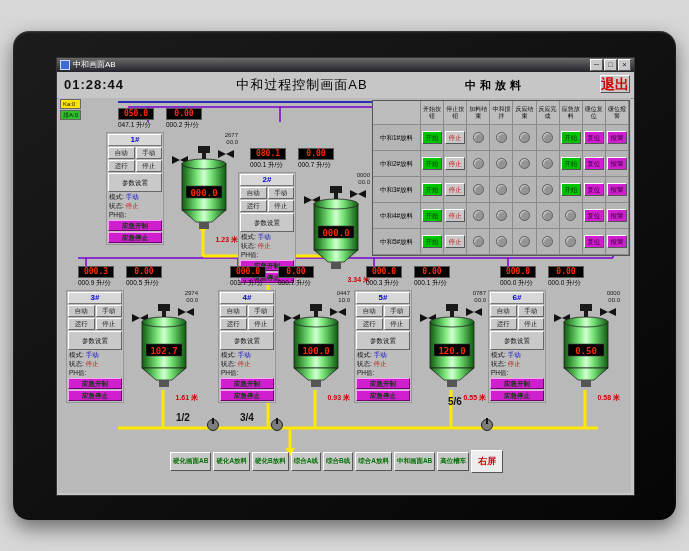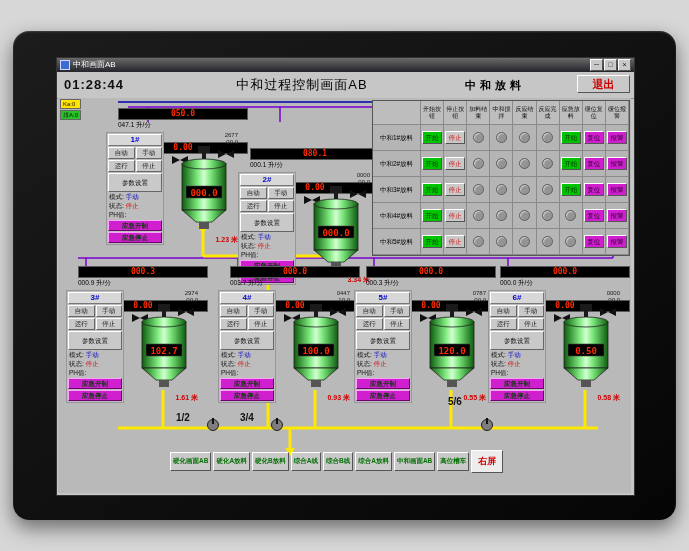--- a/index.html
+++ b/index.html
@@ -15,37 +15,37 @@
   .wtitle{color:#fff;font-size:8px;flex:1;line-height:8px;}
   .winctrls{display:flex;gap:1px;}
   .wbtn{width:11px;height:10px;background:#c9c9c9;border:1px solid;border-color:#fff #555 #555 #fff;
         font-size:7px;line-height:9px;text-align:center;color:#111;}
 
   
   .header{position:absolute;left:0;top:14px;right:0;height:26px;background:#c6c6c6;border-bottom:1px solid #8c8c8c;}
   .time{position:absolute;left:7px;top:5px;font-size:13px;font-weight:bold;color:#111;letter-spacing:1px;}
   .ptitle{position:absolute;left:120px;top:4px;width:250px;text-align:center;font-size:13px;font-weight:normal;color:#000;letter-spacing:1px;}
   .stitle{position:absolute;left:408px;top:6px;width:120px;text-align:left;font-size:11px;font-weight:bold;letter-spacing:4px;color:#000;}
-  .exitbtn{position:absolute;right:4px;top:3px;width:53px;height:18px;background:#c9c9c9;border:1px solid;
-           border-color:#fff #555 #555 #fff;color:#d00000;font-weight:bold;font-size:11px;font-family:Liberation Sans, sans-serif;padding:0;}
+  .exitbtn{position:absolute;right:4px;top:3px;width:30px;height:18px;background:#c9c9c9;border:1px solid;
+           border-color:#fff #555 #555 #fff;color:#d00000;font-weight:bold;font-size:14px;font-family:Liberation Sans, sans-serif;padding:0;}
 
   
   .canvas{position:absolute;left:1px;top:40px;width:573px;height:395px;background:#b9b9b9;overflow:hidden;}
   .pipes{position:absolute;left:0;top:0;z-index:1;pointer-events:none;}
 
   .badge-stack{position:absolute;left:2px;top:1px;z-index:3;display:flex;flex-direction:column;gap:1px;}
   .badge{font-size:6px;color:#111;padding:1px 2px;border:1px solid #666;line-height:6px;}
   .b0{background:#ffe400;} .b1{background:#27c427;}
 
   
   .tank-group{position:absolute;width:142px;z-index:2;}
   #tg1{left:48px;top:10px;} #tg2{left:180px;top:10px;margin-top:40px;}
   #tg3{left:8px;top:168px;} #tg4{left:160px;top:168px;} #tg5{left:296px;top:168px;} #tg6{left:430px;top:168px;}
 
-  .flows{display:flex;gap:12px;height:24px;margin-left:12px;flex-direction:column;}
+  .flows{display:flex;gap:12px;height:24px;margin-left:12px;}
   .lcd{background:#000;color:#ff2a00;font-family:"DejaVu Sans Mono",monospace;font-weight:bold;font-size:8px;
        padding:0 3px;border:1px solid #5a5a5a;min-width:28px;text-align:center;line-height:10px;}
   .rate{font-size:6.5px;color:#000;margin-top:1px;white-space:nowrap;}
 
   .tmain{display:flex;gap:2px;}
   .panel{width:58px;display:flex;flex-direction:column;gap:1px;background:#bdbdbd;border:1px solid #979797;padding:1px;box-sizing:border-box;}
   .chip{background:#d8d8d8;border:1px solid;border-color:#fff #777 #777 #fff;color:#0000cc;font-weight:bold;
         font-size:8px;text-align:center;height:10px;line-height:10px;}
   .prow{display:flex;gap:1px;}
   .pbtn{flex:1;font-size:6.5px;height:12px;background:#c9c9c9;border:1px solid;border-color:#fff #666 #666 #fff;

